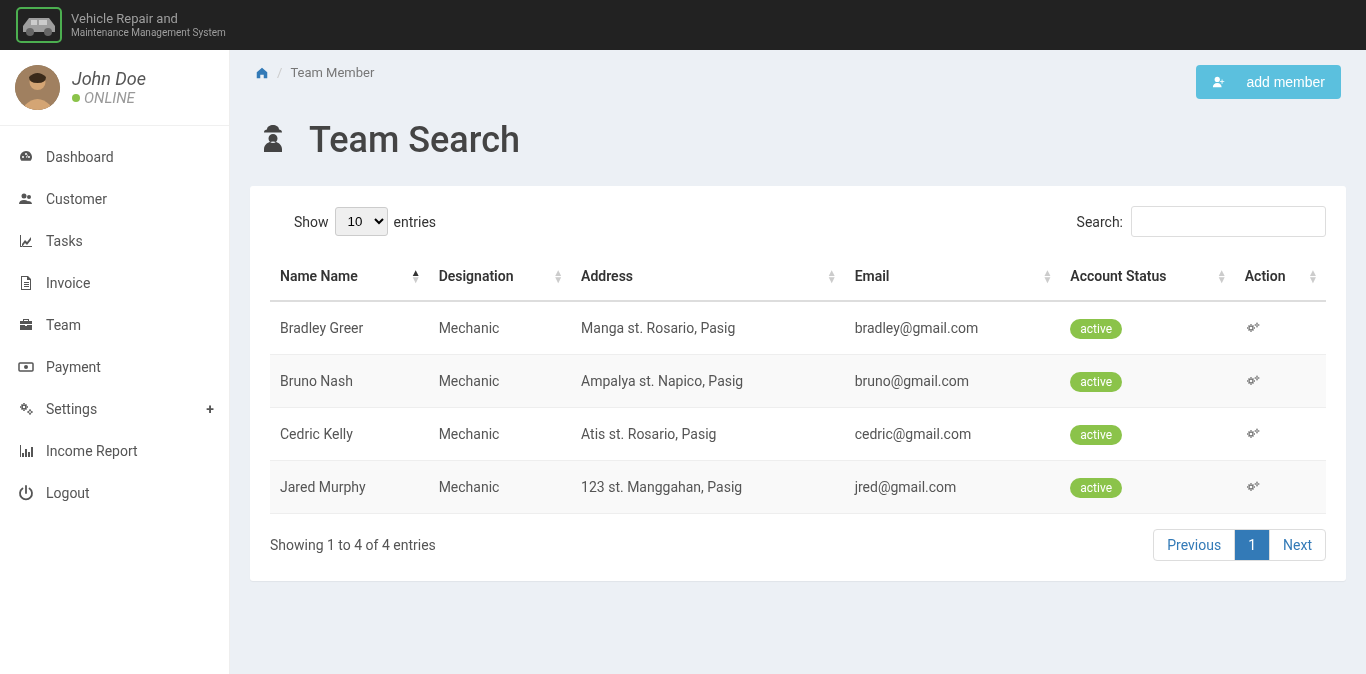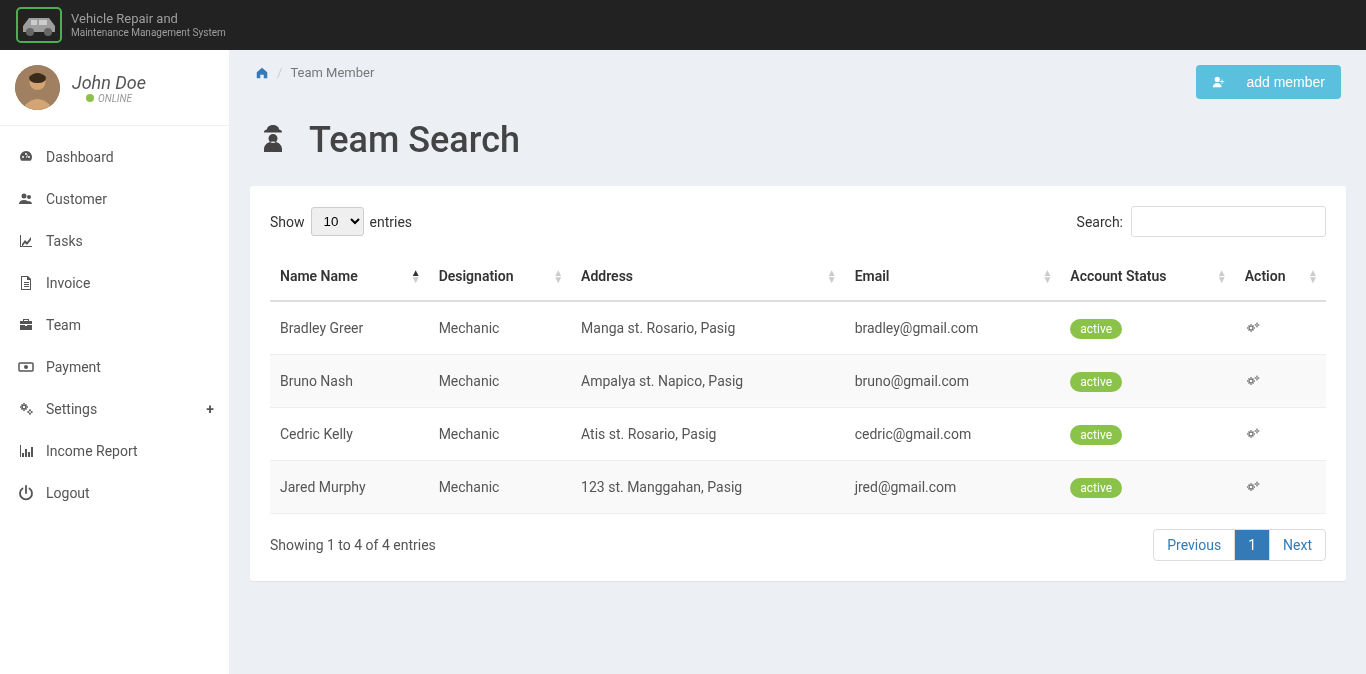--- a/index.html
+++ b/index.html
@@ -10,36 +10,36 @@
 .logo-text { color: #9e9e9e; font-size: 12px; line-height: 1.1; }
 .logo-text .line1 { font-size: 13px; }
 .logo-text .line2 { font-size: 10px; }
 .layout { display: flex; min-height: calc(100vh - 50px); }
 .sidebar { width: 230px; background: #fff; border-right: 1px solid #eee; }
 .user-panel { padding: 15px; display: flex; align-items: center; gap: 12px; border-bottom: 1px solid #f0f0f0; font-style: italic; }
 .avatar { width: 45px; height: 45px; border-radius: 50%; background: #8b7355; display: flex; align-items: center; justify-content: center; overflow: hidden; }
 .avatar svg { width: 100%; height: 100%; }
 .user-info { display: flex; flex-direction: column; }
 .user-name { font-size: 18px; color: #555; }
-.user-status { font-size: 10px; color: #999; display: flex; align-items: center; gap: 4px; justify-content: center; }
+.user-status { font-size: 15px; color: #999; display: flex; align-items: center; gap: 4px; }
 .status-dot { width: 8px; height: 8px; border-radius: 50%; background: #8bc34a; display: inline-block; }
 .nav { list-style: none; padding: 10px 0; }
 .nav li { padding: 13px 18px; display: flex; align-items: center; gap: 10px; color: #555; cursor: pointer; position: relative; }
 .nav .icon-slot { width: 18px; text-align: center; }
 .nav .plus { position: absolute; right: 15px; font-weight: bold; }
 .main { flex: 1; padding: 0; }
 .content-header { padding: 15px 25px; display: flex; justify-content: space-between; align-items: flex-start; }
 .breadcrumb { font-size: 13px; color: #777; display: flex; align-items: center; gap: 8px; }
 .breadcrumb .sep { color: #ccc; }
 .btn-add { background: #5bc0de; color: #fff; border: none; padding: 9px 16px; border-radius: 4px; font-size: 14px; cursor: pointer; display: flex; align-items: center; gap: 20px; }
 .page-title { display: flex; align-items: center; gap: 18px; padding: 5px 25px 25px 25px; }
 .page-title h1 { font-size: 36px; font-weight: 500; color: #444; }
 .title-icon { font-size: 30px; color: #444; }
 .card { background: #fff; margin: 0 20px 20px 20px; border-radius: 3px; box-shadow: 0 1px 1px rgba(0,0,0,0.05); padding: 20px; }
-.table-controls { display: flex; justify-content: space-between; align-items: center; margin-bottom: 15px; }
+.table-controls { display: flex; justify-content: space-between; align-items: center; margin-bottom: 15px; margin-left: 24px; }
 .length-control { display: flex; align-items: center; gap: 6px; color: #333; }
 .length-control select { padding: 5px 8px; border: 1px solid #ccc; border-radius: 3px; }
 .search-control { display: flex; align-items: center; gap: 8px; }
 .search-control input { padding: 7px 10px; border: 1px solid #ddd; border-radius: 3px; width: 195px; }
 table { width: 100%; border-collapse: collapse; }
 th { text-align: left; padding: 16px 10px; border-bottom: 2px solid #ddd; color: #333; font-weight: 600; position: relative; }
 th .sort-arrows { position: absolute; right: 8px; top: 50%; transform: translateY(-50%); color: #ccc; font-size: 10px; display: flex; flex-direction: column; line-height: 0.7; }
 th.sorted .sort-arrows .up { color: #333; }
 td { padding: 18px 10px; border-bottom: 1px solid #eee; color: #555; }
 tr:nth-child(even) td { background: #f9f9f9; }

